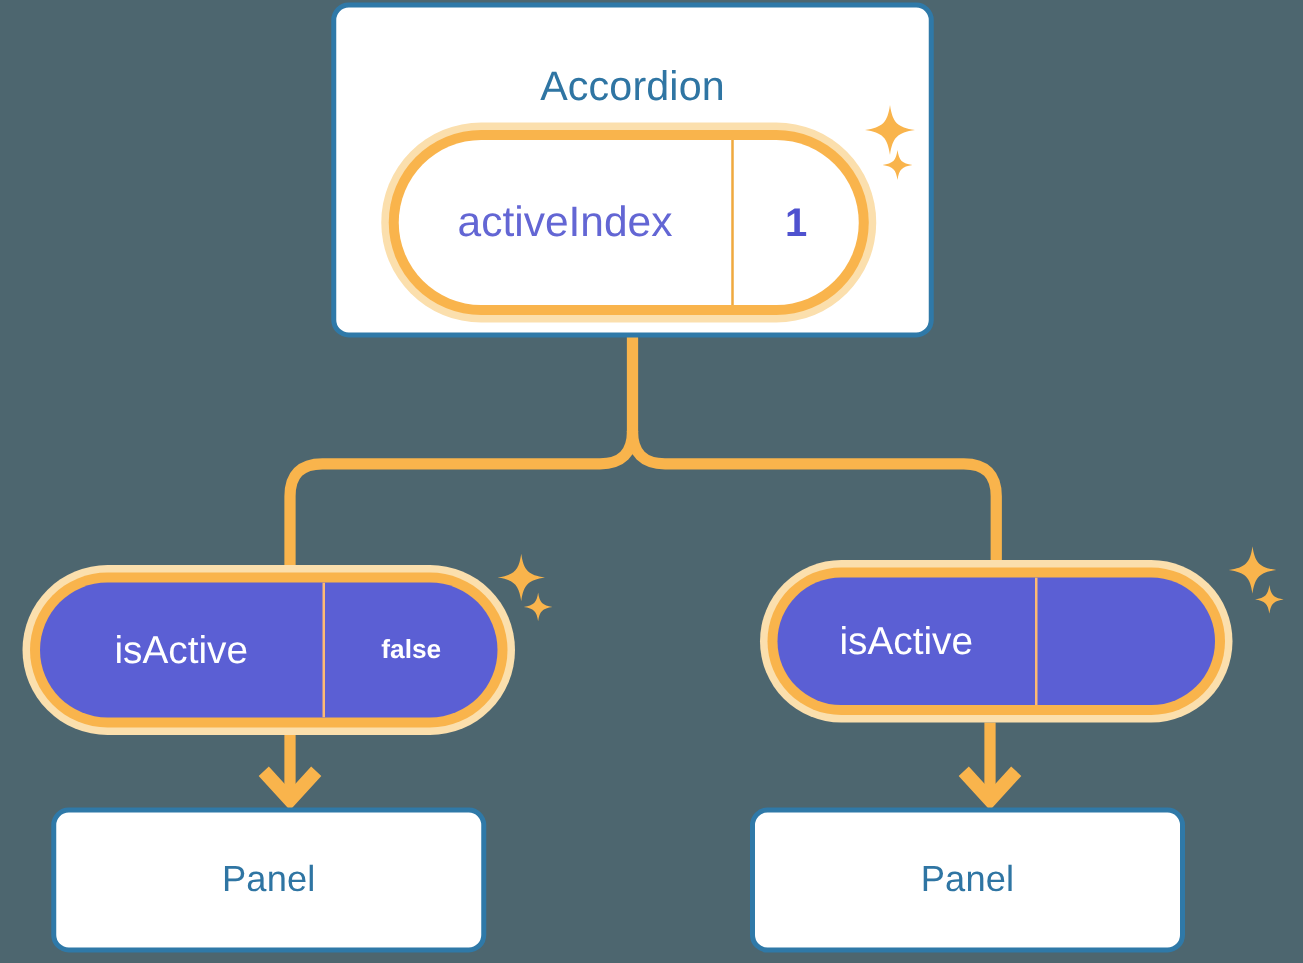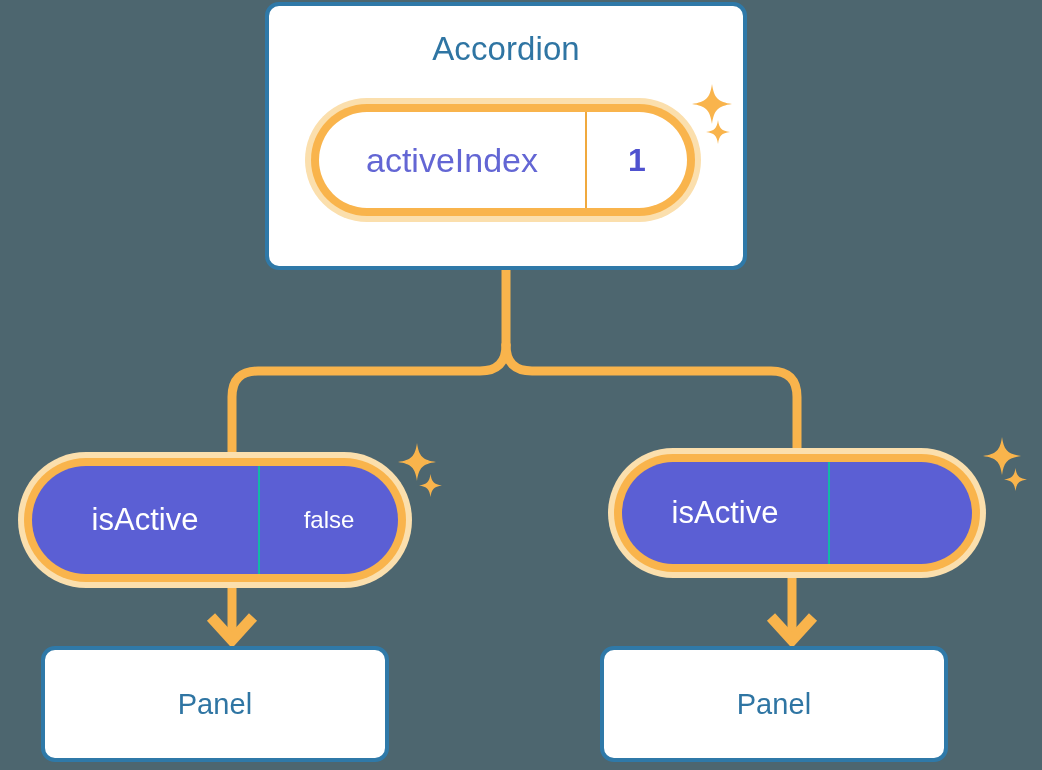--- a/index.html
+++ b/index.html
@@ -51,21 +51,21 @@
     letter-spacing: 0.1px;
   }
 
   #accordion-card {
     left: 265px;
     top: 2px;
     width: 482px;
     height: 268px;
   }
   #accordion-card .card-title {
-    margin-top: 24px;
+    margin-top: 44px;
   }
 
   .panel-card {
     width: 348px;
     height: 116px;
     top: 646px;
     display: flex;
     align-items: center;
     justify-content: center;
   }
@@ -121,47 +121,47 @@
     justify-content: center;
     box-sizing: border-box;
     white-space: nowrap;
   }
 
   
   #active-index-pill {
     left: 305px;
     top: 98px;
     width: 396px;
-    height: 124px;
+    height: 160px;
   }
   #active-index-pill .pill-body { background: #ffffff; }
   #active-index-pill .pill-key {
     flex: 0 0 268px;
     color: #6366d4;
     font-size: 34px;
     border-right: 2px solid #f0a93e;
   }
   #active-index-pill .pill-val {
     flex: 1 1 auto;
     color: #4f52cf;
     font-size: 32px;
     font-weight: 700;
   }
 
   
   .state-pill .pill-body { background: #5b5fd4; }
   .state-pill .pill-key {
     color: #ffffff;
     font-size: 31px;
-    border-right: 2px solid #14b8a6;
+    border-right: 2px solid #fdba74;
   }
   .state-pill .pill-val {
     color: #ffffff;
-    font-size: 24px;
-    font-weight: 400;
+    font-size: 21px;
+    font-weight: 700;
   }
 
   #is-active-pill-left {
     left: 18px;
     top: 452px;
     width: 394px;
     height: 136px;
   }
   #is-active-pill-left .pill-key { flex: 0 0 228px; }
   #is-active-pill-left .pill-val { flex: 1 1 auto; }

